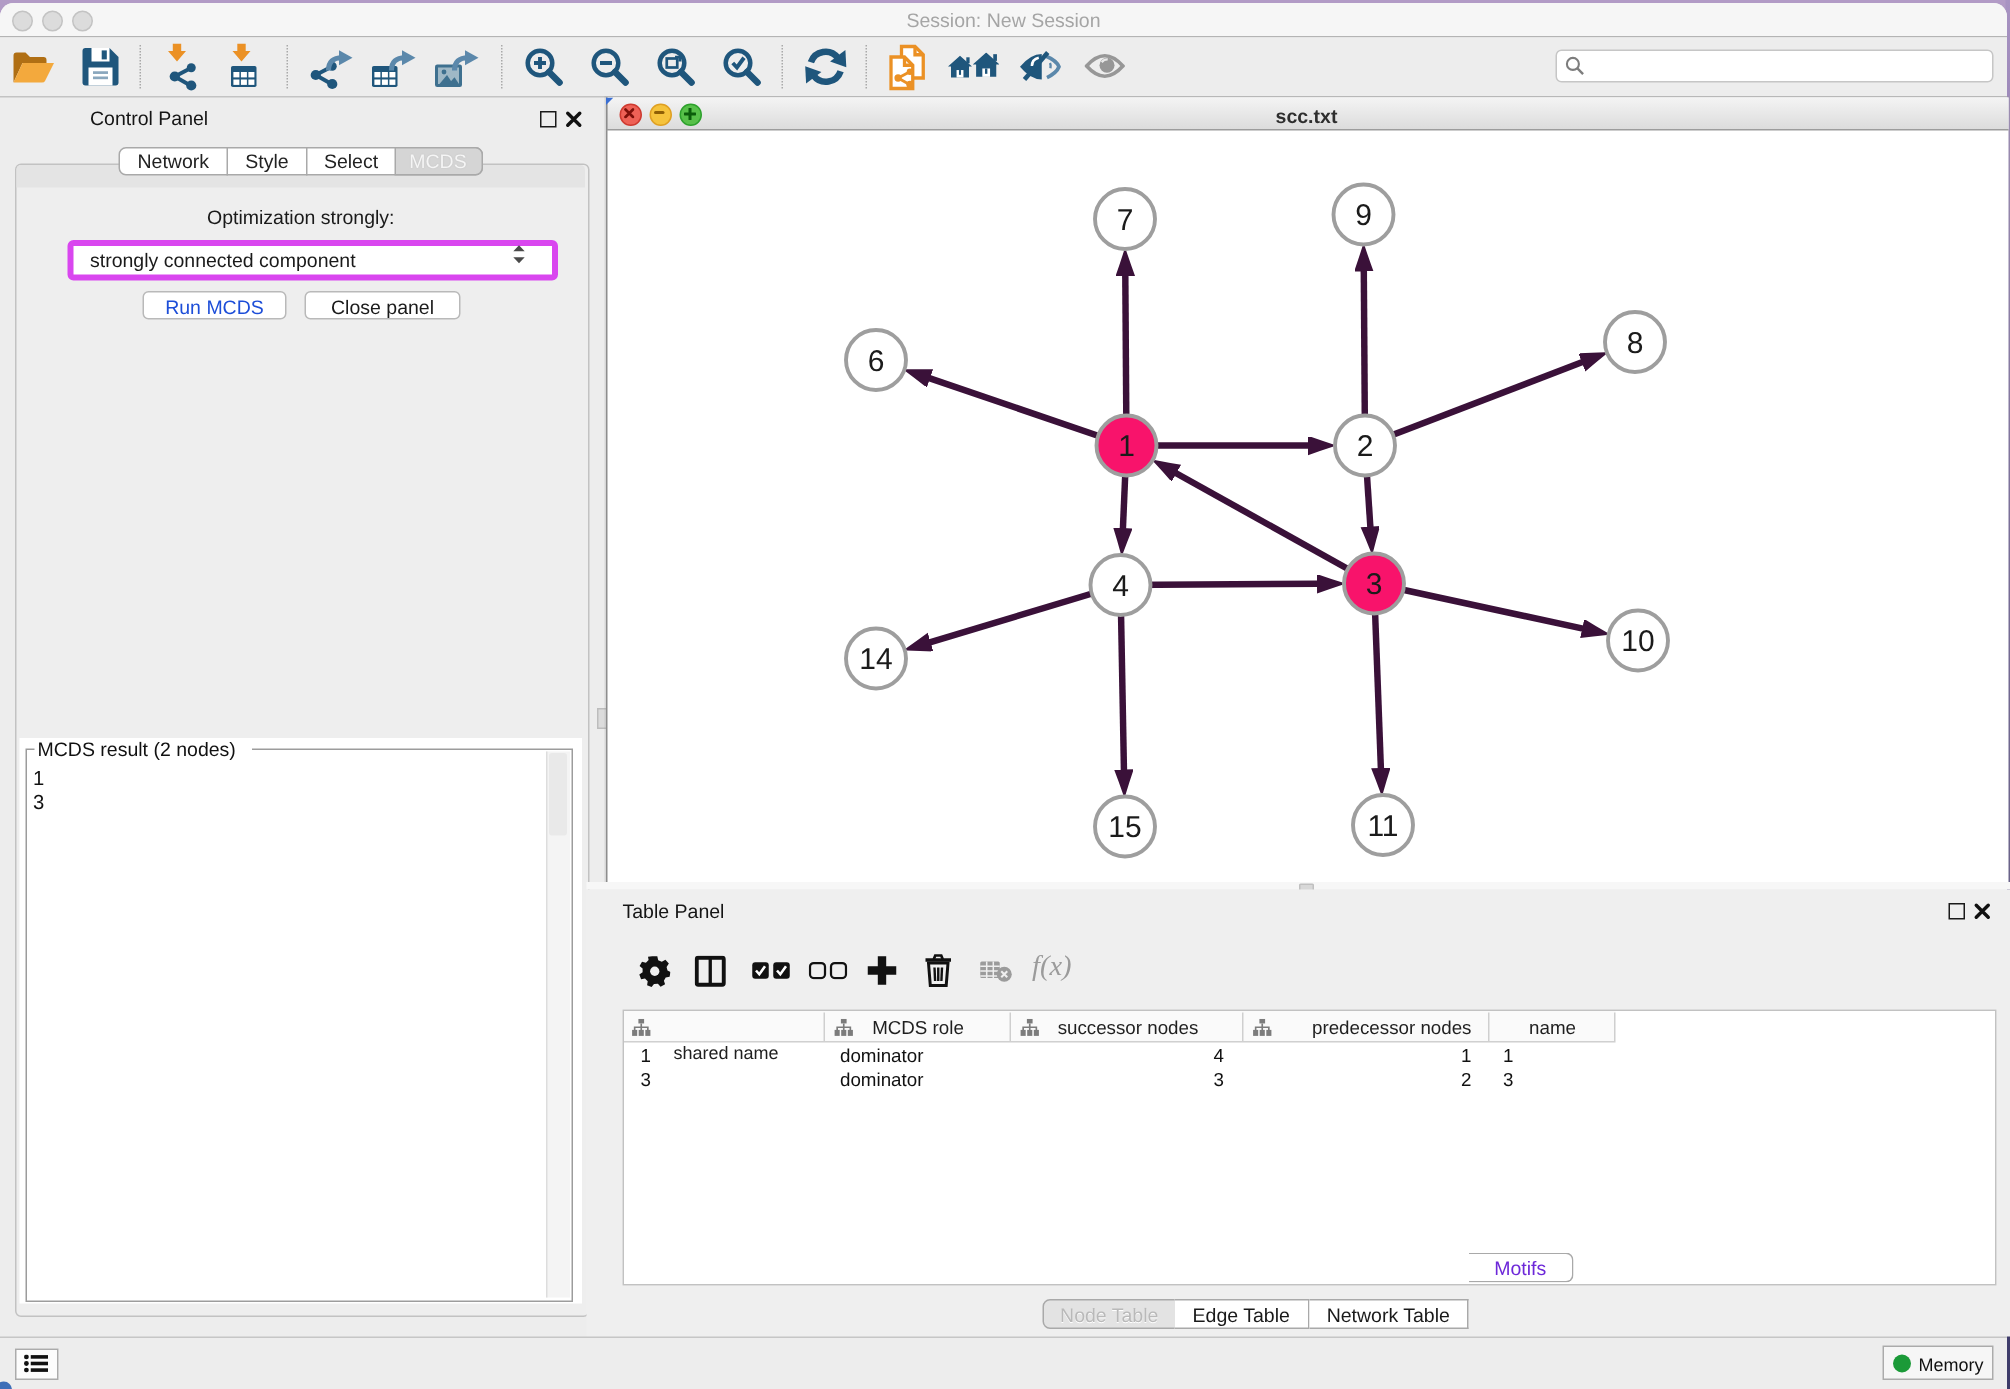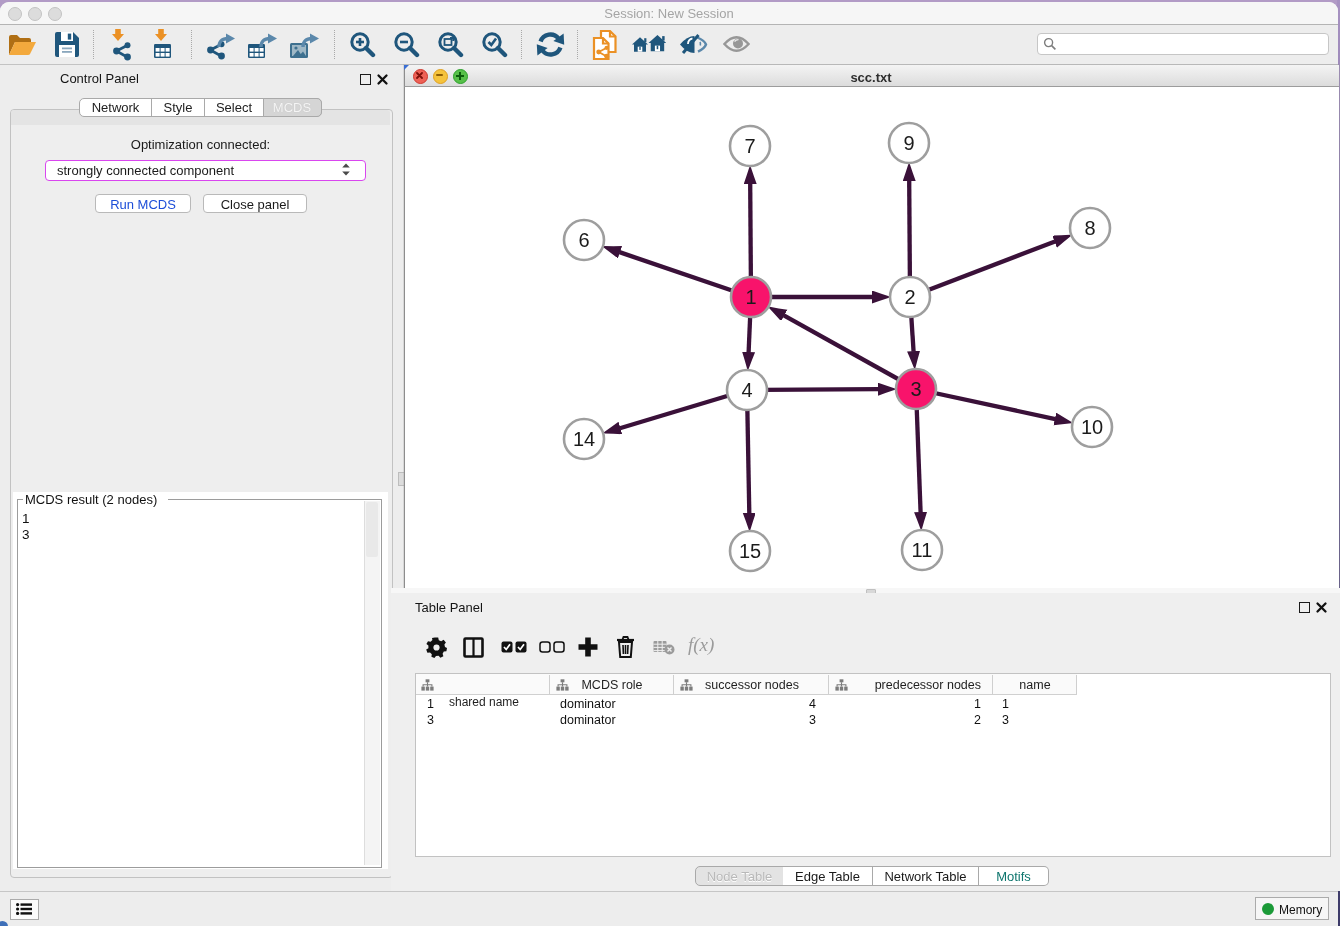--- a/index.html
+++ b/index.html
@@ -188,22 +188,22 @@
 
 <div class="abs" style="left:79px;top:98px;width:241px;height:17px;background:#fff;border:1px solid #a9a9a9;border-radius:5px;"></div>
 <div class="abs" style="left:263px;top:98px;width:57px;height:17px;background:#d5d5d5;border:1px solid #a9a9a9;border-radius:0 5px 5px 0;"></div>
 <div class="abs" style="left:151px;top:98px;width:1px;height:19px;background:#a9a9a9;"></div>
 <div class="abs" style="left:204px;top:98px;width:1px;height:19px;background:#a9a9a9;"></div>
 <div class="abs" style="left:79px;top:100px;width:73px;height:15px;text-align:center;font-size:13px;font-weight:400;color:#222;">Network</div>
 <div class="abs" style="left:152px;top:100px;width:52px;height:15px;text-align:center;font-size:13px;font-weight:400;color:#222;">Style</div>
 <div class="abs" style="left:205px;top:100px;width:58px;height:15px;text-align:center;font-size:13px;font-weight:400;color:#222;">Select</div>
 <div class="abs" style="left:264px;top:100px;width:56px;height:15px;text-align:center;font-size:13px;font-weight:400;color:#f5f5f5;text-shadow:0 0 1px #bbb;">MCDS</div>
 
-<div class="abs" style="left:10px;top:137px;width:381px;height:16px;text-align:center;font-size:13px;font-weight:400;color:#1a1a1a;">Optimization connected:</div>
-<div class="abs" style="left:45px;top:160px;width:308px;height:17px;background:#fff;border:1px solid #d946ef;border-radius:4px;font-size:13px;color:#1a1a1a;padding-top:2px;padding-left:11px;">strongly connected component</div>
+<div class="abs" style="left:10px;top:137px;width:381px;height:16px;text-align:center;font-size:13px;font-weight:400;color:#1a1a1a;">Optimization strongly:</div>
+<div class="abs" style="left:45px;top:160px;width:308px;height:17px;background:#fff;border:4px solid #d946ef;border-radius:4px;font-size:13px;color:#1a1a1a;padding-top:2px;padding-left:11px;">strongly connected component</div>
 <svg class="abs" style="left:341px;top:163px" width="10" height="13" viewBox="0 0 10 13">
     <path d="M1.2 4.5 L5 0.5 L8.8 4.5 Z" fill="#4a4a4a"></path>
     <path d="M1.2 8.5 L5 12.5 L8.8 8.5 Z" fill="#4a4a4a"></path>
   </svg>
 <div class="abs" style="left:95px;top:194px;width:94px;height:15px;background:#fff;border:1px solid #b9b9b9;border-radius:4px;font-size:13px;font-weight:400;color:#1d4ed8;text-align:center;padding-top:2px;">Run MCDS</div>
 <div class="abs" style="left:203px;top:194px;width:102px;height:15px;background:#fff;border:1px solid #b9b9b9;border-radius:4px;font-size:13px;font-weight:400;color:#1a1a1a;text-align:center;padding-top:2px;">Close panel</div>
 
 <div class="abs" style="left:13px;top:492px;width:375px;height:377px;background:#fff;"></div>
 <div class="abs" style="left:17px;top:499px;width:363px;height:367px;border:1px solid #9c9c9c;"></div>
 <div class="abs" style="left:23px;top:492px;width:143px;height:15px;background:#fff;font-size:13px;color:#111;padding-left:2px;">MCDS result (2 nodes)</div>
@@ -376,21 +376,21 @@
 <div class="abs" style="left:881px;top:697px;width:100px;text-align:right;font-size:12.5px;color:#111;">1</div>
 <div class="abs" style="left:1002px;top:697px;font-size:12.5px;color:#111;">1</div>
 <div class="abs" style="left:427px;top:713px;font-size:12.5px;color:#111;">3</div>
 <div class="abs" style="left:560px;top:713px;font-size:12.5px;color:#111;">dominator</div>
 <div class="abs" style="left:716px;top:713px;width:100px;text-align:right;font-size:12.5px;color:#111;">3</div>
 <div class="abs" style="left:881px;top:713px;width:100px;text-align:right;font-size:12.5px;color:#111;">2</div>
 <div class="abs" style="left:1002px;top:713px;font-size:12.5px;color:#111;">3</div>
 <div class="abs" style="left:695px;top:866px;width:87px;height:16px;background:#e3e3e3;border:1px solid #a9a9a9;border-radius:5px 0 0 5px;font-size:13px;font-weight:400;color:#b9b9b9;text-align:center;padding-top:2px;text-shadow:0 1px 0 #fff;">Node Table</div>
 <div class="abs" style="left:783px;top:866px;width:89px;height:16px;background:#fff;border:1px solid #a9a9a9;border-left:none;font-size:13px;font-weight:400;color:#1a1a1a;text-align:center;padding-top:2px;">Edge Table</div>
 <div class="abs" style="left:873px;top:866px;width:105px;height:16px;background:#fff;border:1px solid #a9a9a9;border-left:none;font-size:13px;font-weight:400;color:#1a1a1a;text-align:center;padding-top:2px;">Network Table</div>
-<div class="abs" style="left:979px;top:866px;width:69px;height:16px;background:#fff;border:1px solid #a9a9a9;border-left:none;border-radius:0 5px 5px 0;font-size:13px;font-weight:400;color:#0f766e;text-align:center;padding-top:2px;">Motifs</div>
+<div class="abs" style="left:979px;top:835px;width:69px;height:16px;background:#fff;border:1px solid #a9a9a9;border-left:none;border-radius:0 5px 5px 0;font-size:13px;font-weight:400;color:#6d28d9;text-align:center;padding-top:2px;">Motifs</div>
 <div class="abs" style="left:0;top:891px;width:1338px;height:35px;background:#ededed;border-top:1px solid #c6c6c6;"></div>
 <div class="abs" style="left:10px;top:899px;width:27px;height:19px;background:#fcfcfc;border:1px solid #ababab;"></div>
 <svg class="abs" style="left:16px;top:903px" width="16" height="12" viewBox="0 0 16 12">
 <g fill="#111">
       <circle cx="1.6" cy="1.6" r="1.6"></circle>
       <circle cx="1.6" cy="6" r="1.6"></circle>
       <circle cx="1.6" cy="10.4" r="1.6"></circle>
 <rect x="4.5" y="0.4" width="11.5" height="2.4"></rect>
       <rect x="4.5" y="4.8" width="11.5" height="2.4"></rect>
       <rect x="4.5" y="9.2" width="11.5" height="2.4"></rect>

